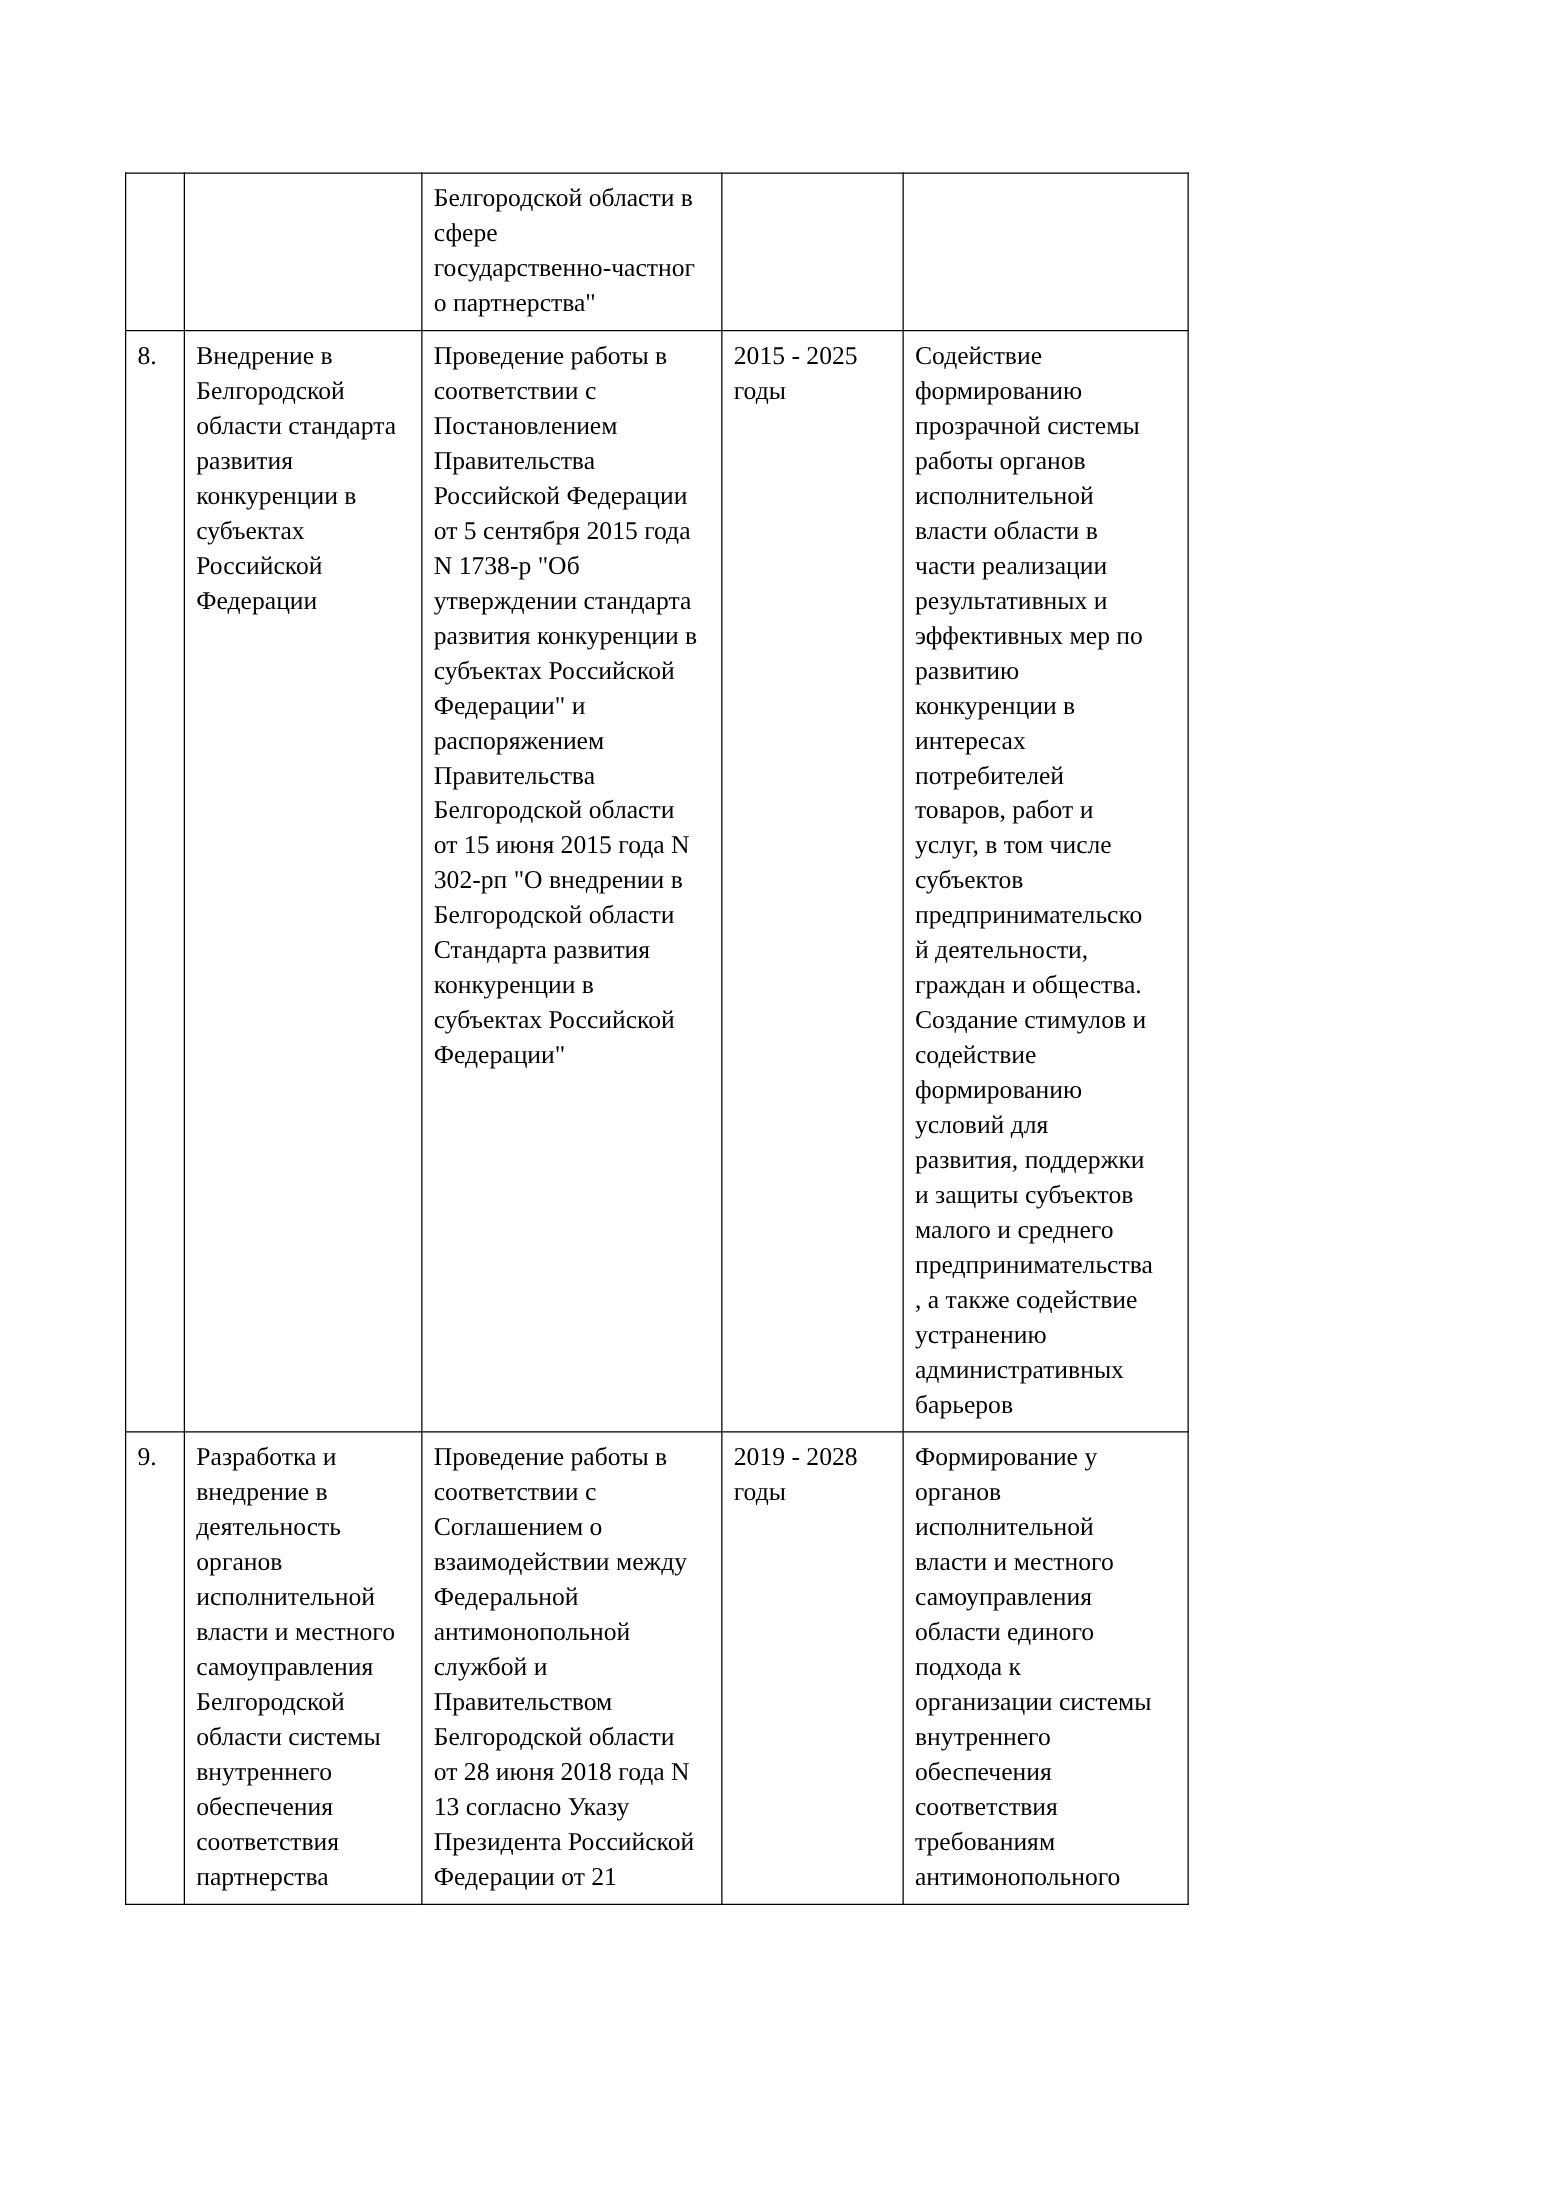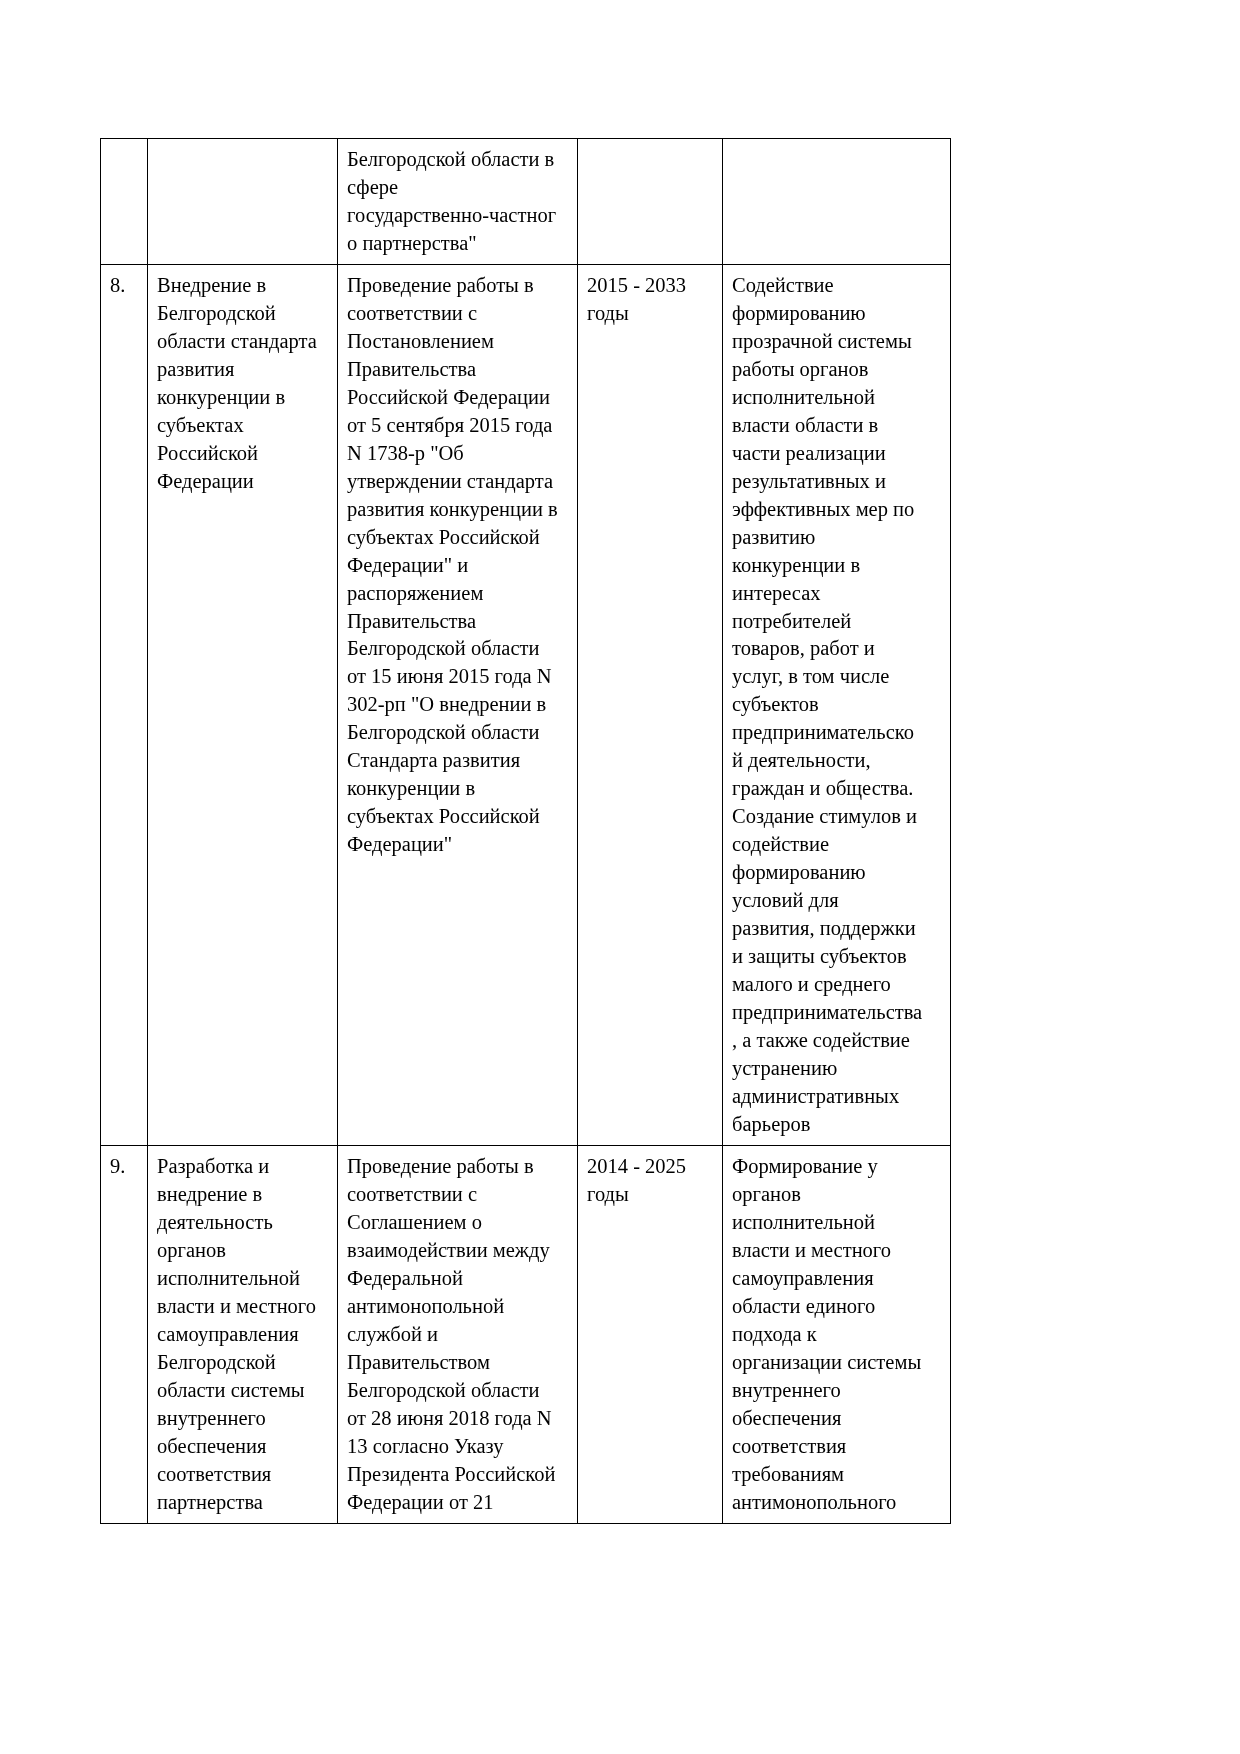--- a/index.html
+++ b/index.html
@@ -128,21 +128,21 @@
 Белгородской области
 от 15 июня 2015 года N
 302-рп "О внедрении в
 Белгородской области
 Стандарта развития
 конкуренции в
 субъектах Российской
 Федерации"</span>
           </td>
         <td>
-            <span class="cell-text">2015 - 2033
+            <span class="cell-text">2015 - 2025
 годы</span>
           </td>
         <td>
             <span class="cell-text">Содействие
 формированию
 прозрачной системы
 работы органов
 исполнительной
 власти области в
 части реализации
@@ -201,21 +201,21 @@
 антимонопольной
 службой и
 Правительством
 Белгородской области
 от 28 июня 2018 года N
 13 согласно Указу
 Президента Российской
 Федерации от 21</span>
           </td>
         <td>
-            <span class="cell-text">2014 - 2025
+            <span class="cell-text">2019 - 2028
 годы</span>
           </td>
         <td>
             <span class="cell-text">Формирование у
 органов
 исполнительной
 власти и местного
 самоуправления
 области единого
 подхода к

